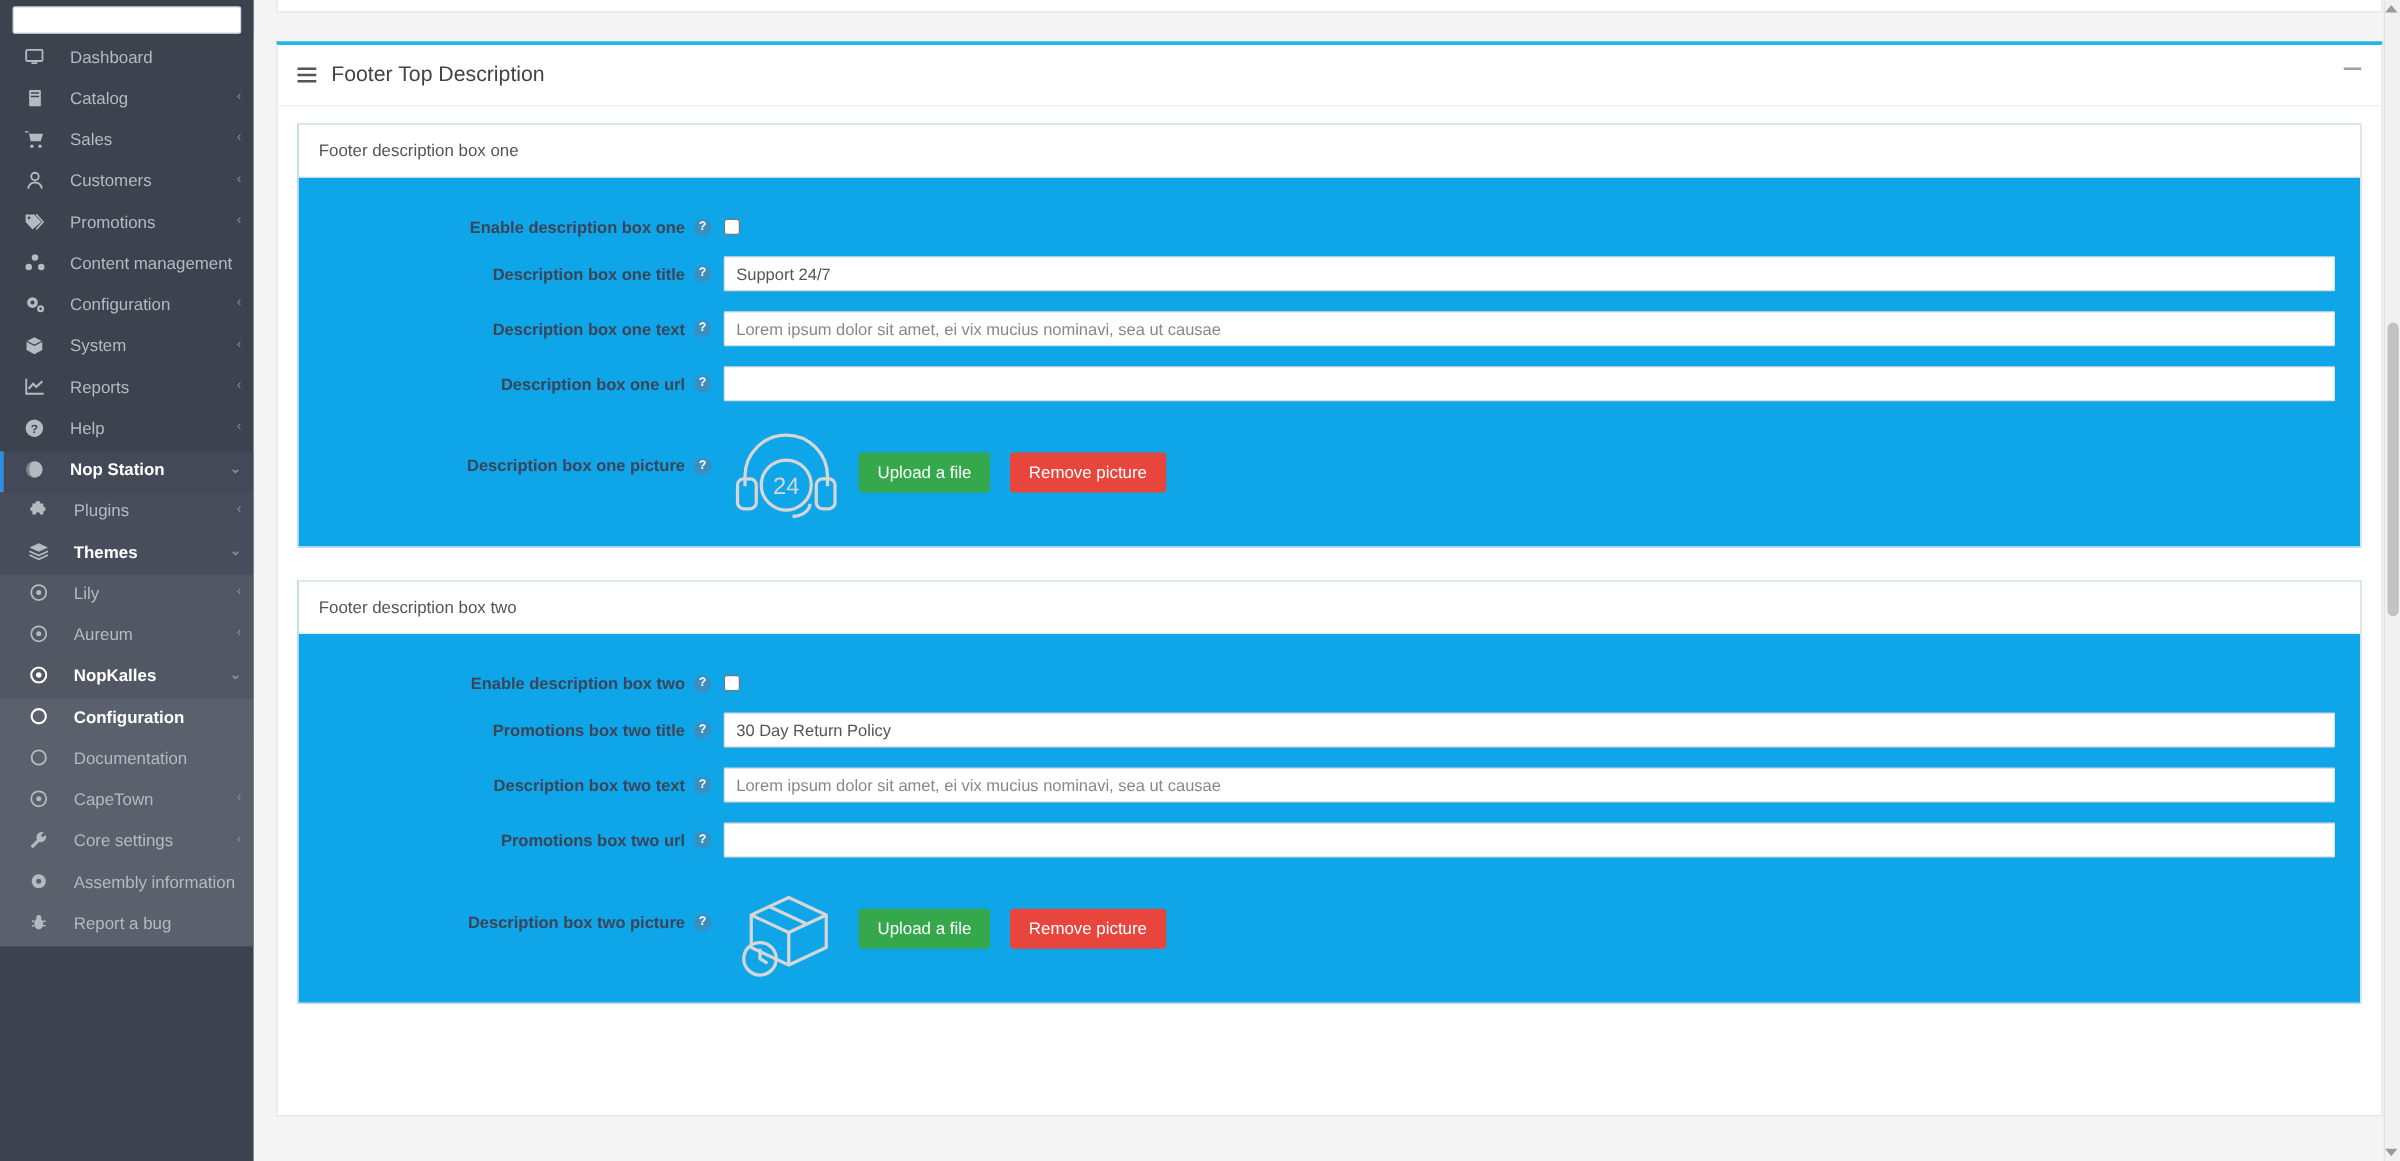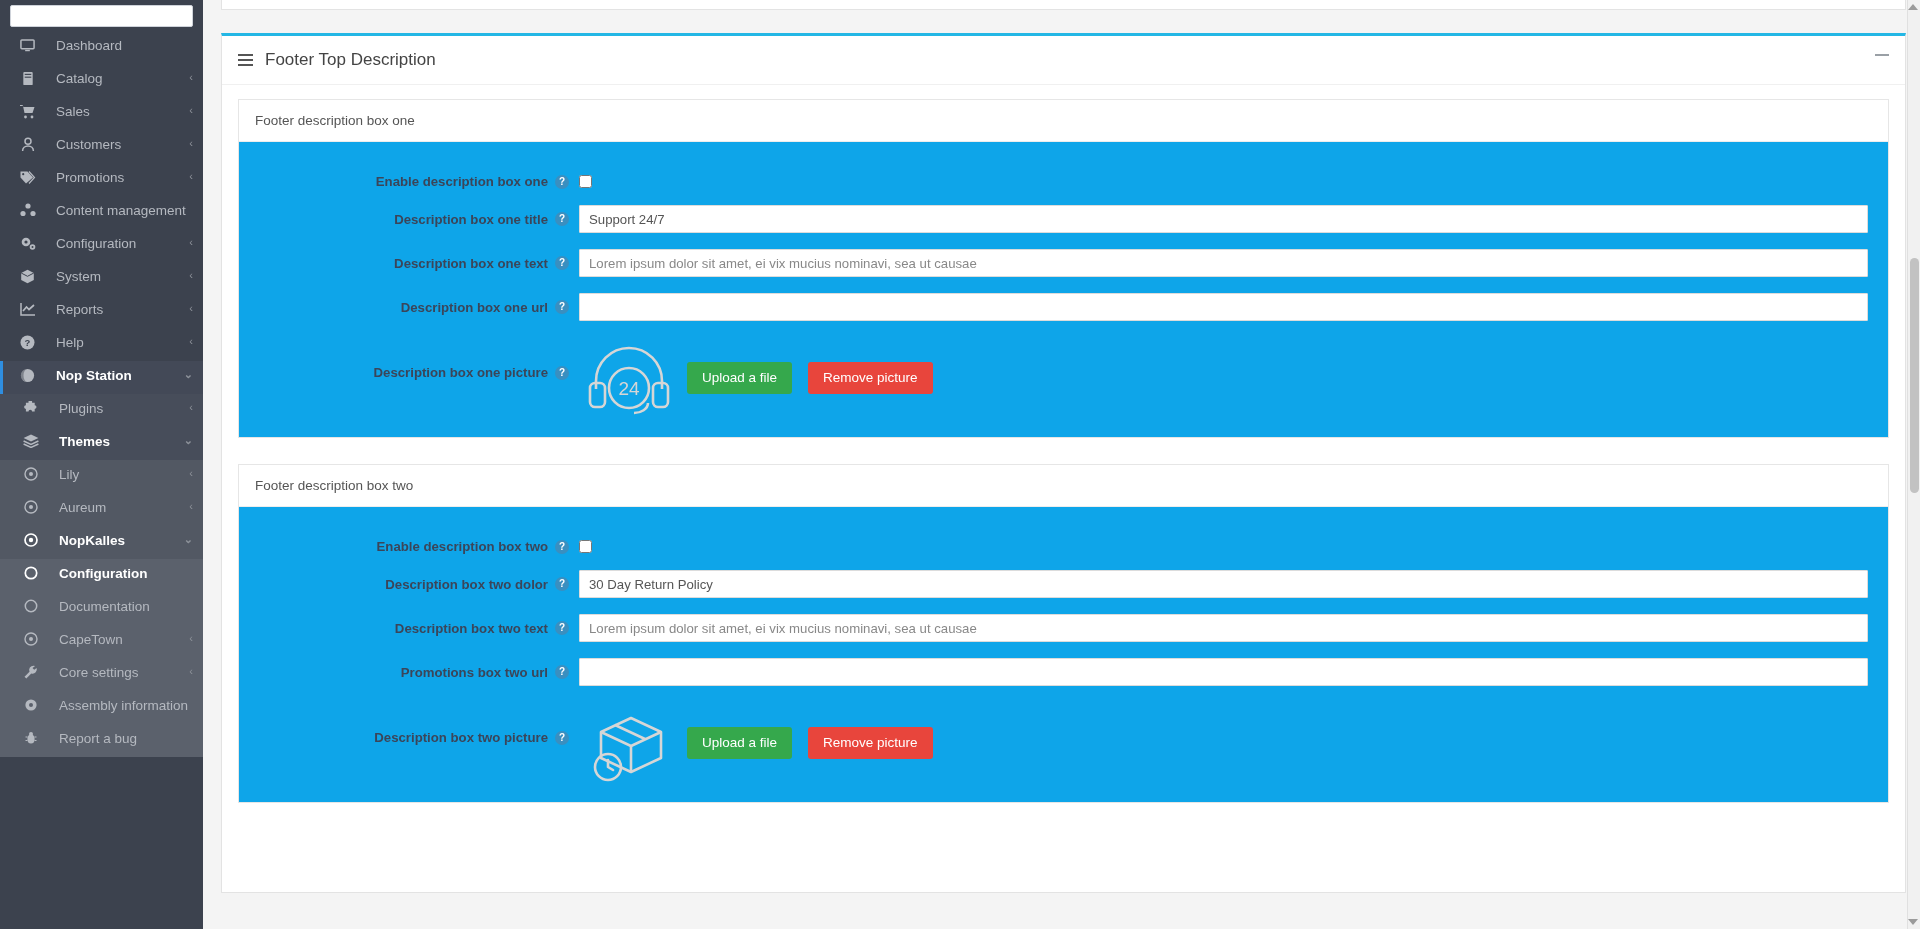--- a/index.html
+++ b/index.html
@@ -557,21 +557,21 @@
                 <span class="lbl">Enable description box two</span>
                 <span class="help">?</span>
               </div>
               <div class="ctl-col">
                 <input class="chk" type="checkbox" style="">
               </div>
             </div>
 
             <div class="form-row">
               <div class="lbl-col">
-                <span class="lbl">Description box two dolor</span>
+                <span class="lbl">Promotions box two title</span>
                 <span class="help">?</span>
               </div>
               <div class="ctl-col">
                 <input class="inp" type="text" value="30 Day Return Policy" style="">
               </div>
             </div>
 
             <div class="form-row">
               <div class="lbl-col">
                 <span class="lbl">Description box two text</span>

